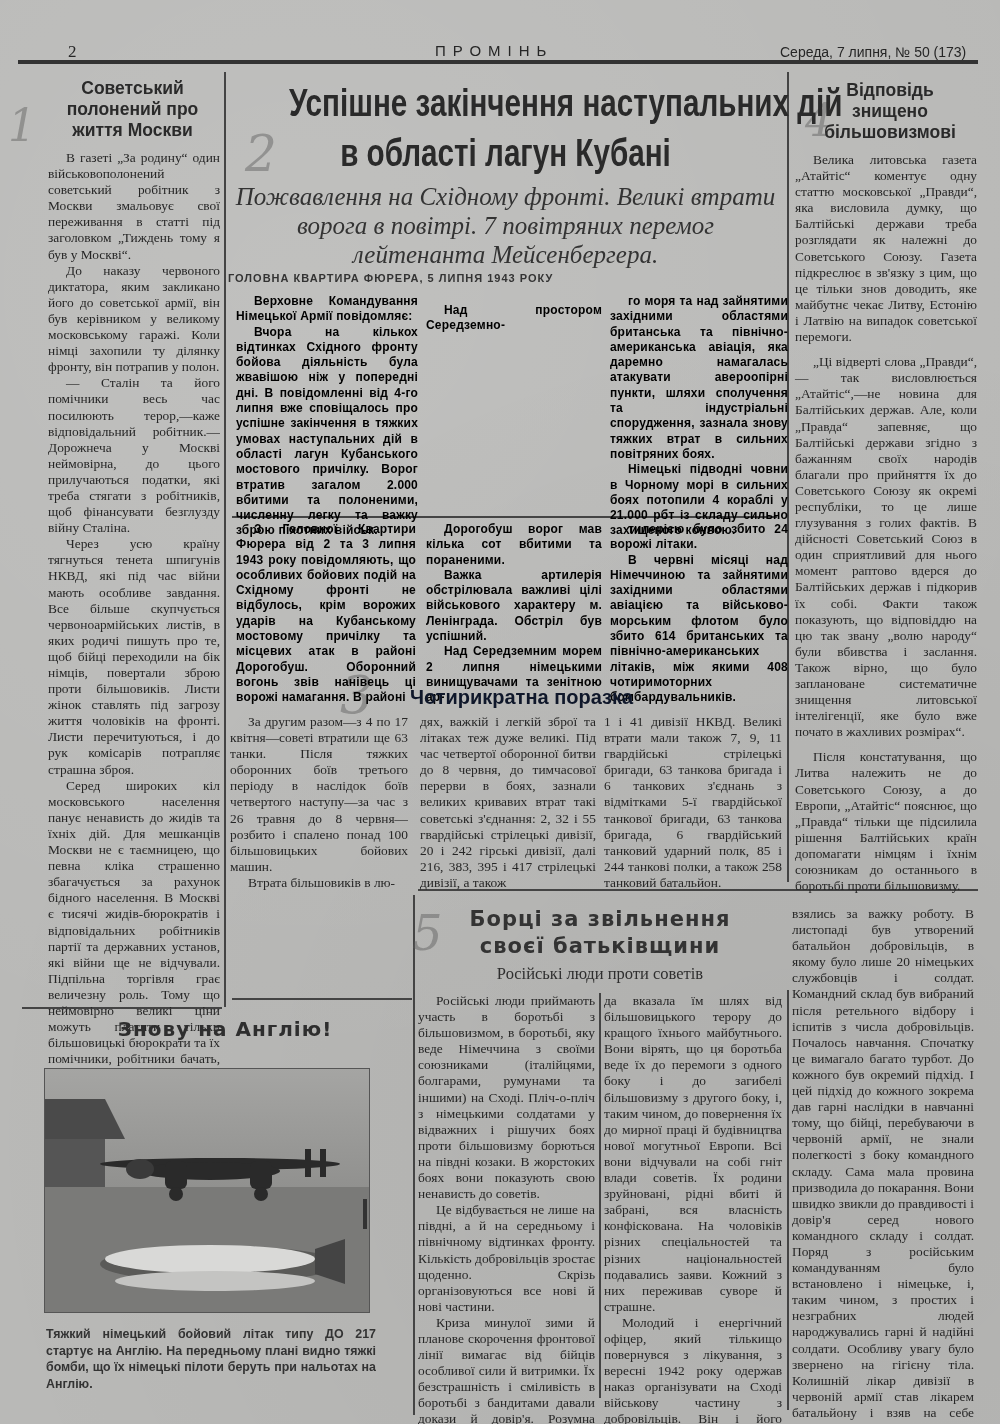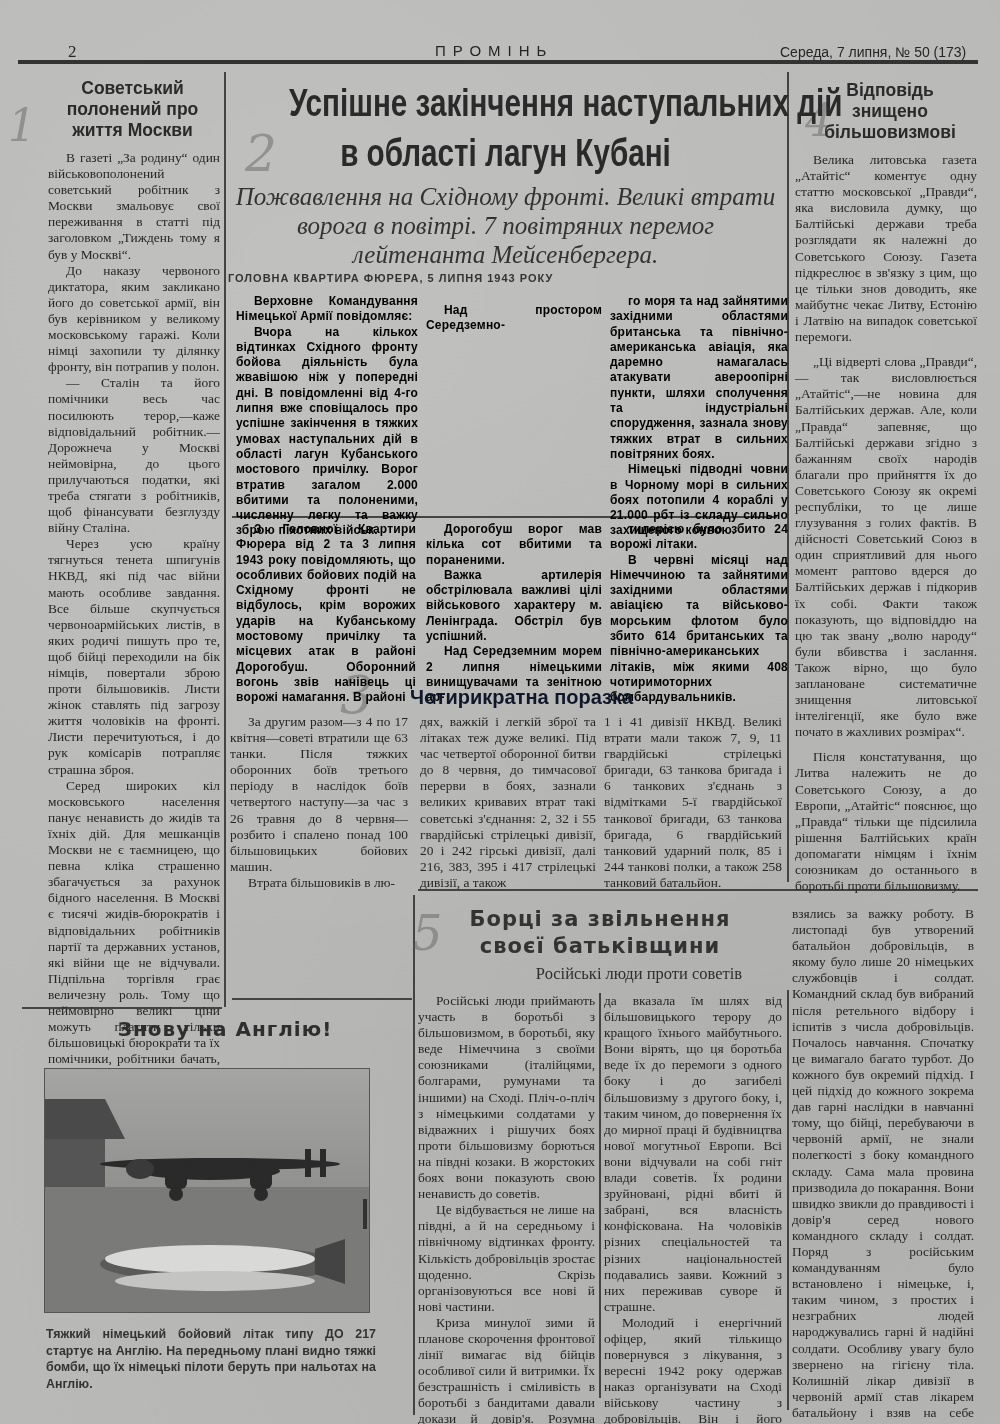--- a/index.html
+++ b/index.html
@@ -26,21 +26,21 @@
   .col.narrow { font-family: "Liberation Sans", sans-serif; font-weight: bold; font-size: 12px; line-height: 15.3px; color: #000000; letter-spacing: 0.2px; margin-left: 6px; }
 
   .head-left { left: 45px; top: 78px; width: 175px; text-align: center; font-family: "Liberation Sans", sans-serif; font-weight: bold; font-size: 17.5px; line-height: 21px; color: #2a2a2a; }
   .head-right { left: 800px; top: 80px; width: 180px; text-align: center; font-family: "Liberation Sans", sans-serif; font-weight: bold; font-size: 17.5px; line-height: 21px; color: #2a2a2a; }
   .head-main { left: 228px; top: 78px; width: 555px; text-align: center; font-family: "Liberation Sans", sans-serif; font-weight: bold; font-size: 38px; line-height: 50px; color: #2a2a2a; transform: scaleX(0.78); transform-origin: center top; white-space: nowrap; }
   .head-main span { display: block; }
   .subhead-main { left: 228px; top: 182px; width: 555px; text-align: center; font-style: italic; font-size: 25px; line-height: 29px; color: #333; }
   .dateline { left: 228px; top: 272px; width: 555px; font-family: "Liberation Sans", sans-serif; font-weight: bold; font-size: 11px; letter-spacing: 1px; color: #333; }
   .head-sec { left: 244px; top: 686px; width: 555px; text-align: center; font-family: "Liberation Sans", sans-serif; font-weight: bold; font-size: 20px; color: #0f172a; }
   .head-borci { left: 415px; top: 906px; width: 370px; text-align: center; font-family: "DejaVu Sans", sans-serif; font-weight: bold; font-size: 21px; line-height: 27px; color: #333; letter-spacing: 1px; }
-  .subhead-borci { left: 415px; top: 964px; width: 370px; text-align: center; font-size: 16.5px; color: #2e2e2e; margin-left: 39px; }
+  .subhead-borci { left: 415px; top: 964px; width: 370px; text-align: center; font-size: 16.5px; color: #2e2e2e; }
   .head-znovu { left: 45px; top: 1017px; width: 360px; text-align: center; font-family: "DejaVu Sans", sans-serif; font-weight: bold; font-size: 20px; color: #2e2e2e; letter-spacing: 1px; }
 
   .photo { left: 44px; top: 1068px; width: 326px; height: 245px; background: #888; overflow: hidden; border: 1px solid #555; }
   .photo svg { display: block; }
   .caption { left: 46px; top: 1326px; width: 330px; font-family: "Liberation Sans", sans-serif; font-weight: bold; font-size: 12.4px; line-height: 16.5px; color: #333; text-align: justify; }
 
   .pencil { position: absolute; font-family: "DejaVu Serif", serif; color: rgba(90,90,90,0.45); font-style: italic; pointer-events: none; }
 </style>
 </head>
 <body>

